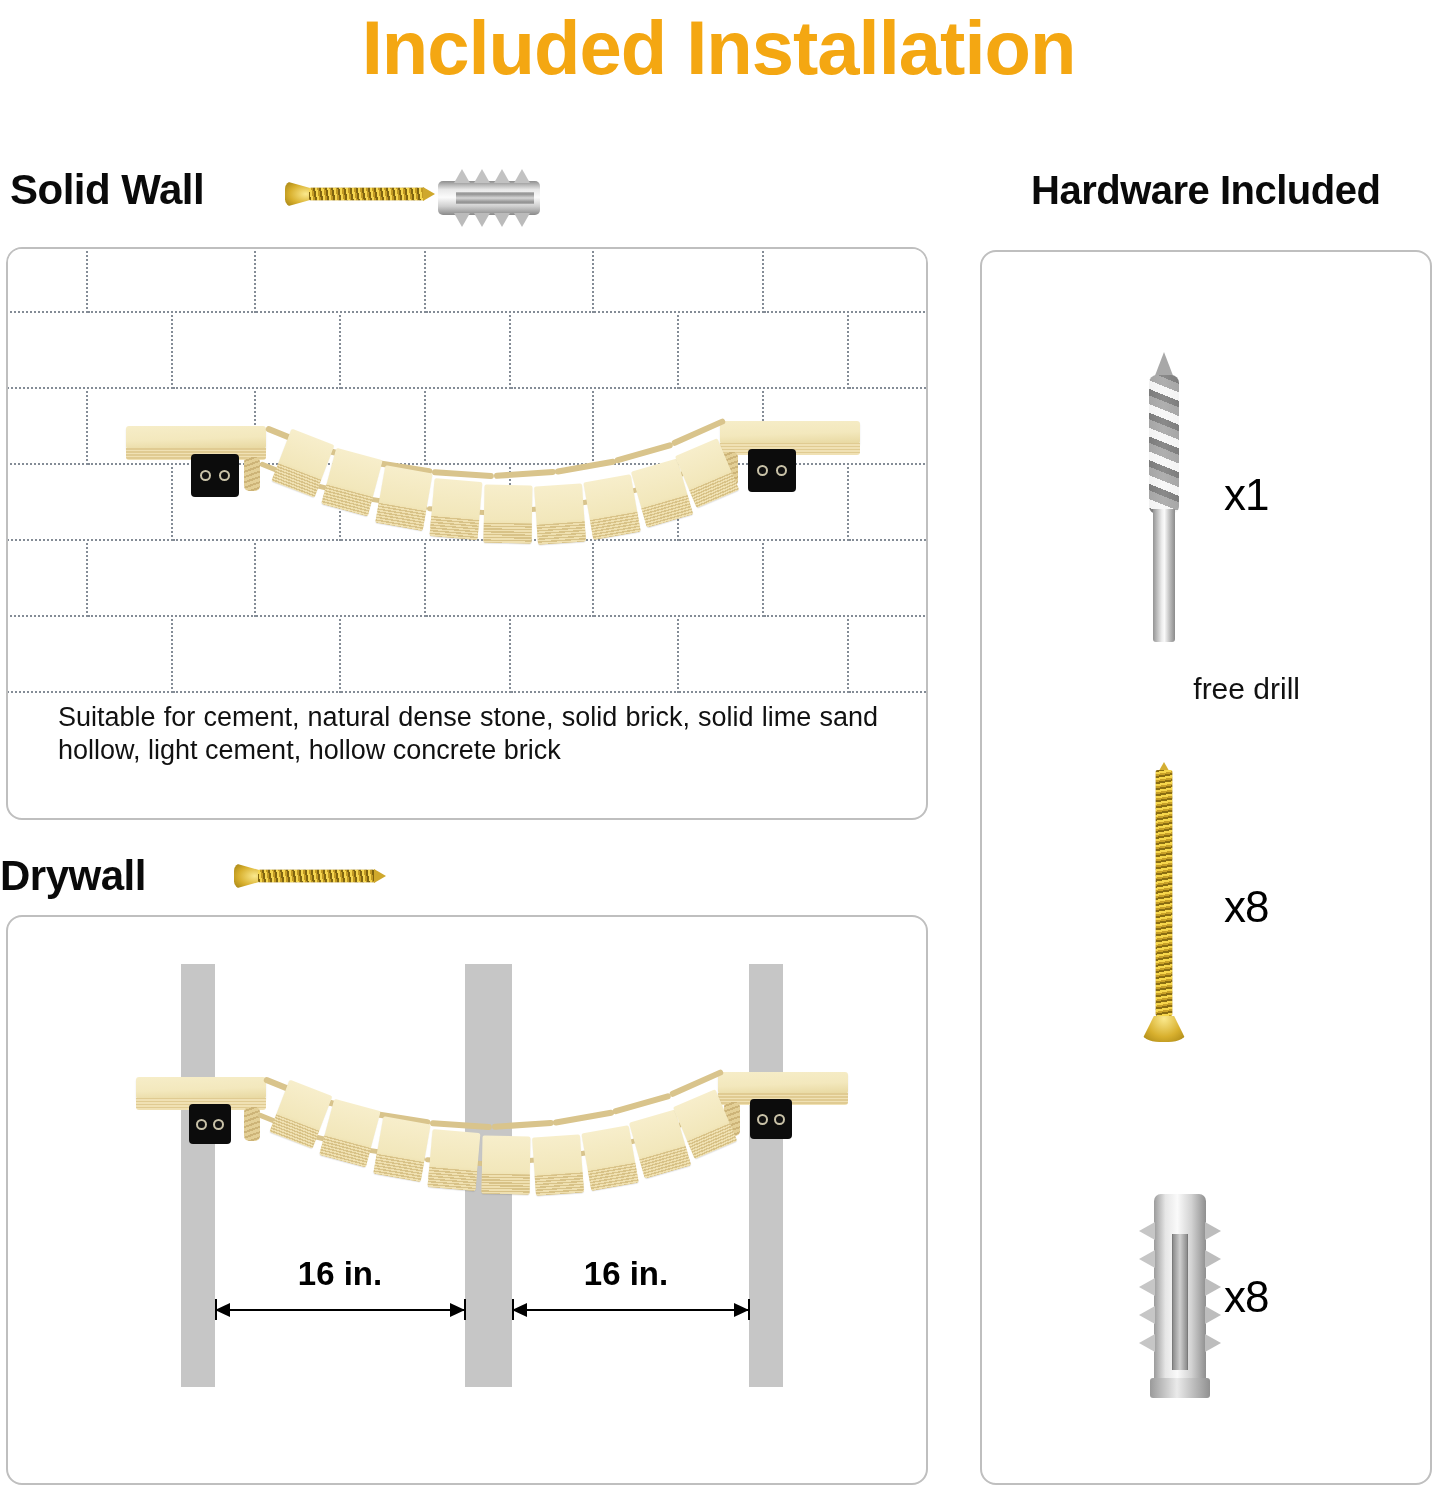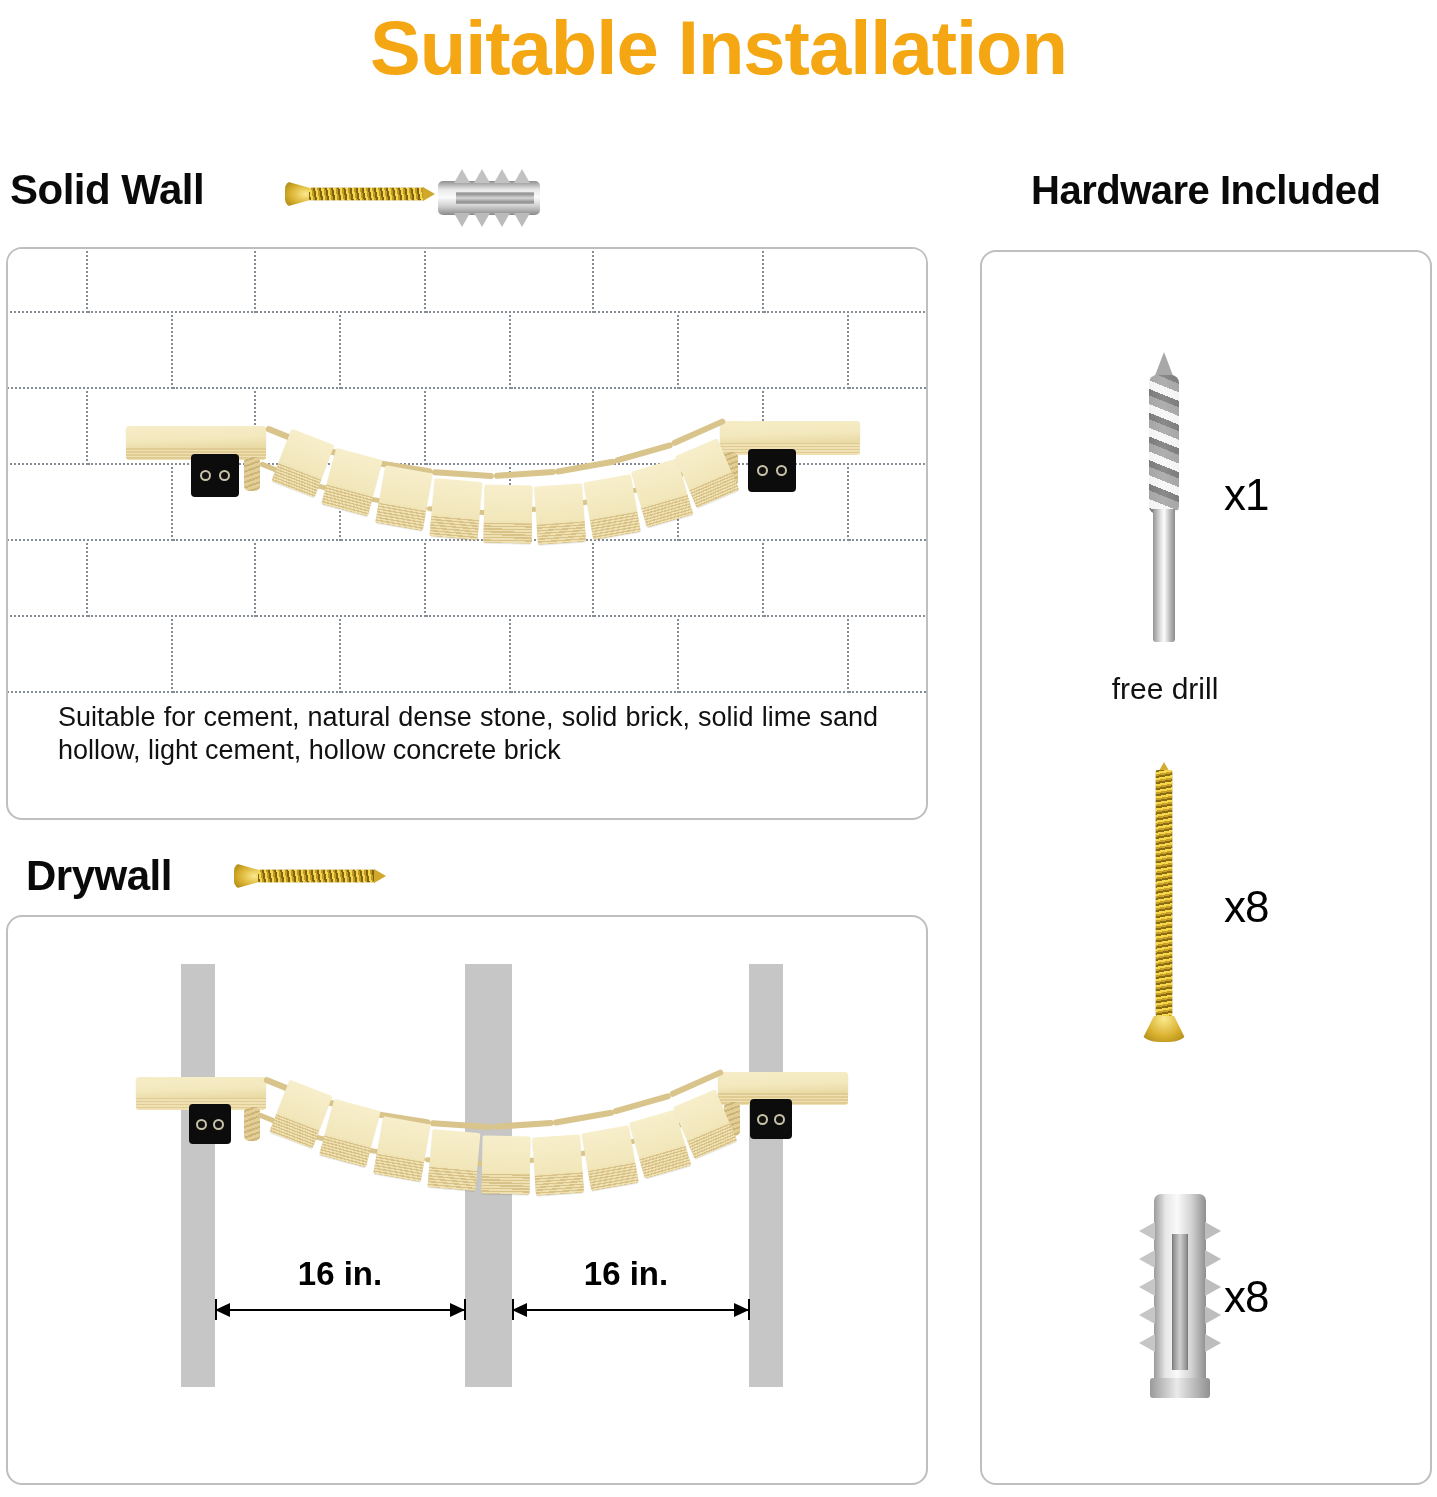--- a/index.html
+++ b/index.html
@@ -22,21 +22,21 @@
     white-space: nowrap;
   }
 
   
   .sec-head {
     position: absolute;
     font-size: 42px; font-weight: bold; color: #0a0a0a;
     letter-spacing: -0.5px; white-space: nowrap;
   }
   #solid-head { left: 10px; top: 166px; }
-  #drywall-head { left: 26px; top: 852px; }
+  #drywall-head { left: 0; top: 852px; }
   #hardware-head { left: 988px; top: 168px; font-size: 40px; margin-left: 43px; }
 
   
   .panel {
     position: absolute;
     border: 2px solid #bfbfbf;
     border-radius: 16px;
     background: #fff;
     overflow: hidden;
   }
@@ -125,21 +125,21 @@
   }
   .dim-tick { position: absolute; width: 2px; background: #000; }
 
   
   .hw-item { position: absolute; }
   .hw-count {
     position: absolute; font-size: 44px; font-weight: normal; color: #000;
     letter-spacing: -1px;
   }
   .hw-label {
-    position: absolute; font-size: 30px; color: #111; text-align: center;
+    position: absolute; font-size: 30px; color: #111; text-align: right;
     white-space: nowrap;
   }
 
   
   .screw-v { position: absolute; }
   .screw-v .shaft {
     position: absolute; left: 50%; transform: translateX(-50%);
     width: 17px; top: 8px; bottom: 26px;
     background:
       repeating-linear-gradient(170deg,
@@ -258,21 +258,21 @@
     width: 0; height: 0;
     border-left: 13px solid transparent; border-right: 13px solid transparent;
     border-bottom: 34px solid #a8a8a8;
   }
 </style>
 </head>
 <body>
 
 <div id="root">
 
-  <div class="title">Suitable Installation</div>
+  <div class="title">Included Installation</div>
 
   <div class="sec-head" id="solid-head">Solid Wall</div>
 
   <div class="screw-h" style="left:285px; top:177px; width:150px; height:34px;">
     <div class="h-head"></div>
       <div class="h-shaft"></div>
       <div class="h-tip"></div>
   </div>
 
   <div class="anchor-h" style="left:438px; top:175px; width:102px; height:46px;">

